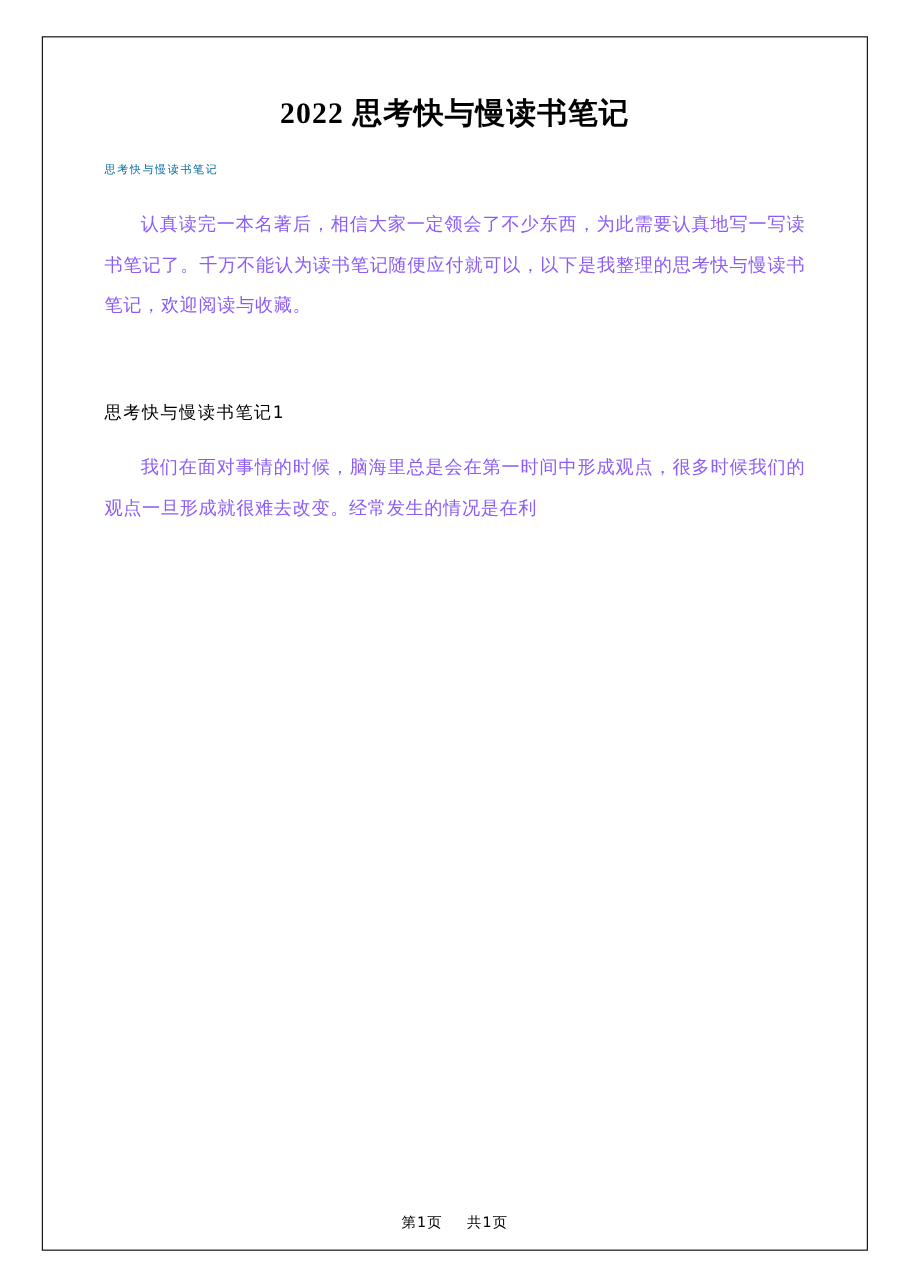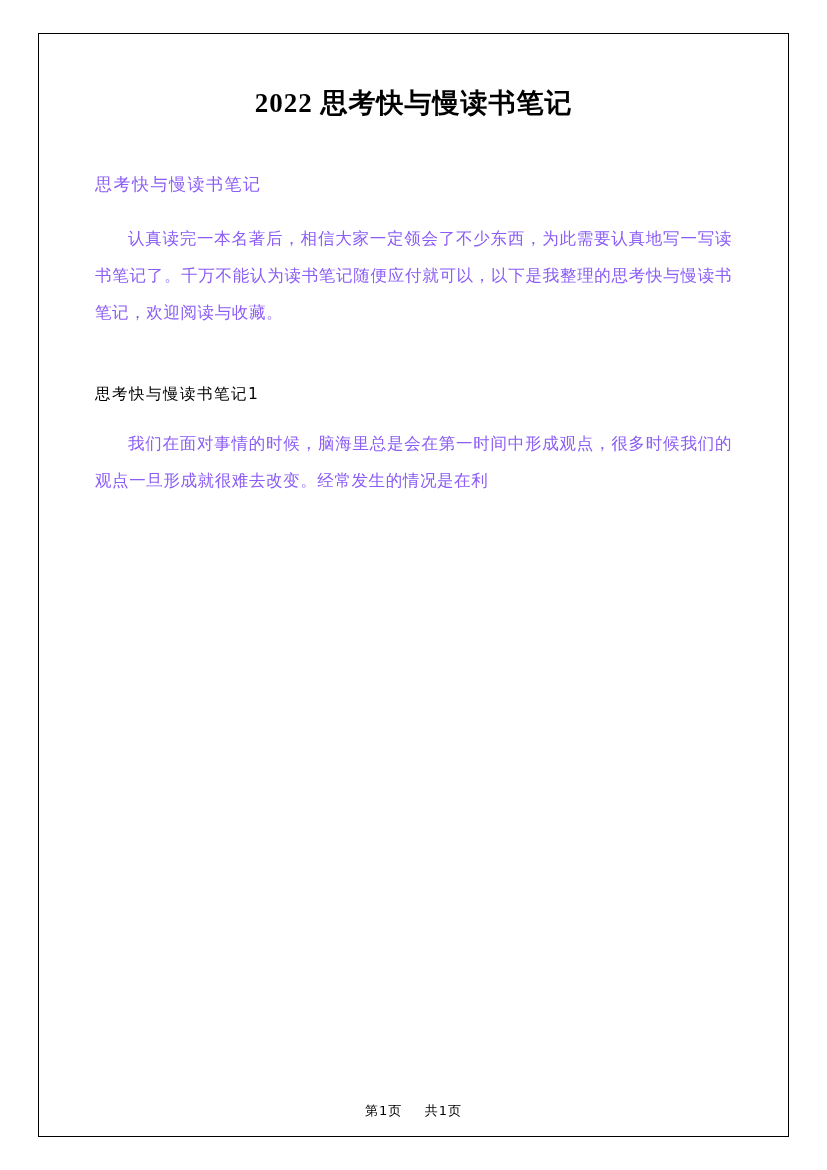--- a/index.html
+++ b/index.html
@@ -33,27 +33,27 @@
     left: 95px;
     top: 85px;
     width: 637px;
   }
   .doc-title {
     text-align: center;
     font-size: 27px;
     font-family: "Liberation Serif", "DejaVu Serif", serif;
     color: #000000;
     letter-spacing: 1px;
-    margin: 0 0 48px 0;
+    margin: 0 0 24px 0;
     line-height: 1.4;
   }
   .subtitle {
-    font-size: 17px;
+    font-size: 10px;
     font-family: "DejaVu Sans", "Liberation Sans", sans-serif;
-    color: #8b5cf6;
+    color: #0369a1;
     margin: 0 0 22px 0;
     letter-spacing: 1.5px;
     line-height: 1.6;
   }
   .para {
     font-size: 16.5px;
     font-family: "DejaVu Sans", "Liberation Sans", sans-serif;
     color: #8b5cf6;
     line-height: 2.25;
     margin: 0 0 6px 0;
@@ -62,21 +62,21 @@
     letter-spacing: 0.6px;
     text-indent: 2em;
   }
   .spacer {
     height: 44px;
   }
   .section-head {
     font-size: 15.5px;
     font-family: "DejaVu Sans", "Liberation Sans", sans-serif;
     color: #000000;
-    margin: 0 0 16px 0;
+    margin: 16px 0 16px 0;
     letter-spacing: 1.5px;
     line-height: 1.8;
   }
   .footer {
     position: absolute;
     left: 0;
     right: 0;
     bottom: 50px;
     text-align: center;
     font-size: 13px;

